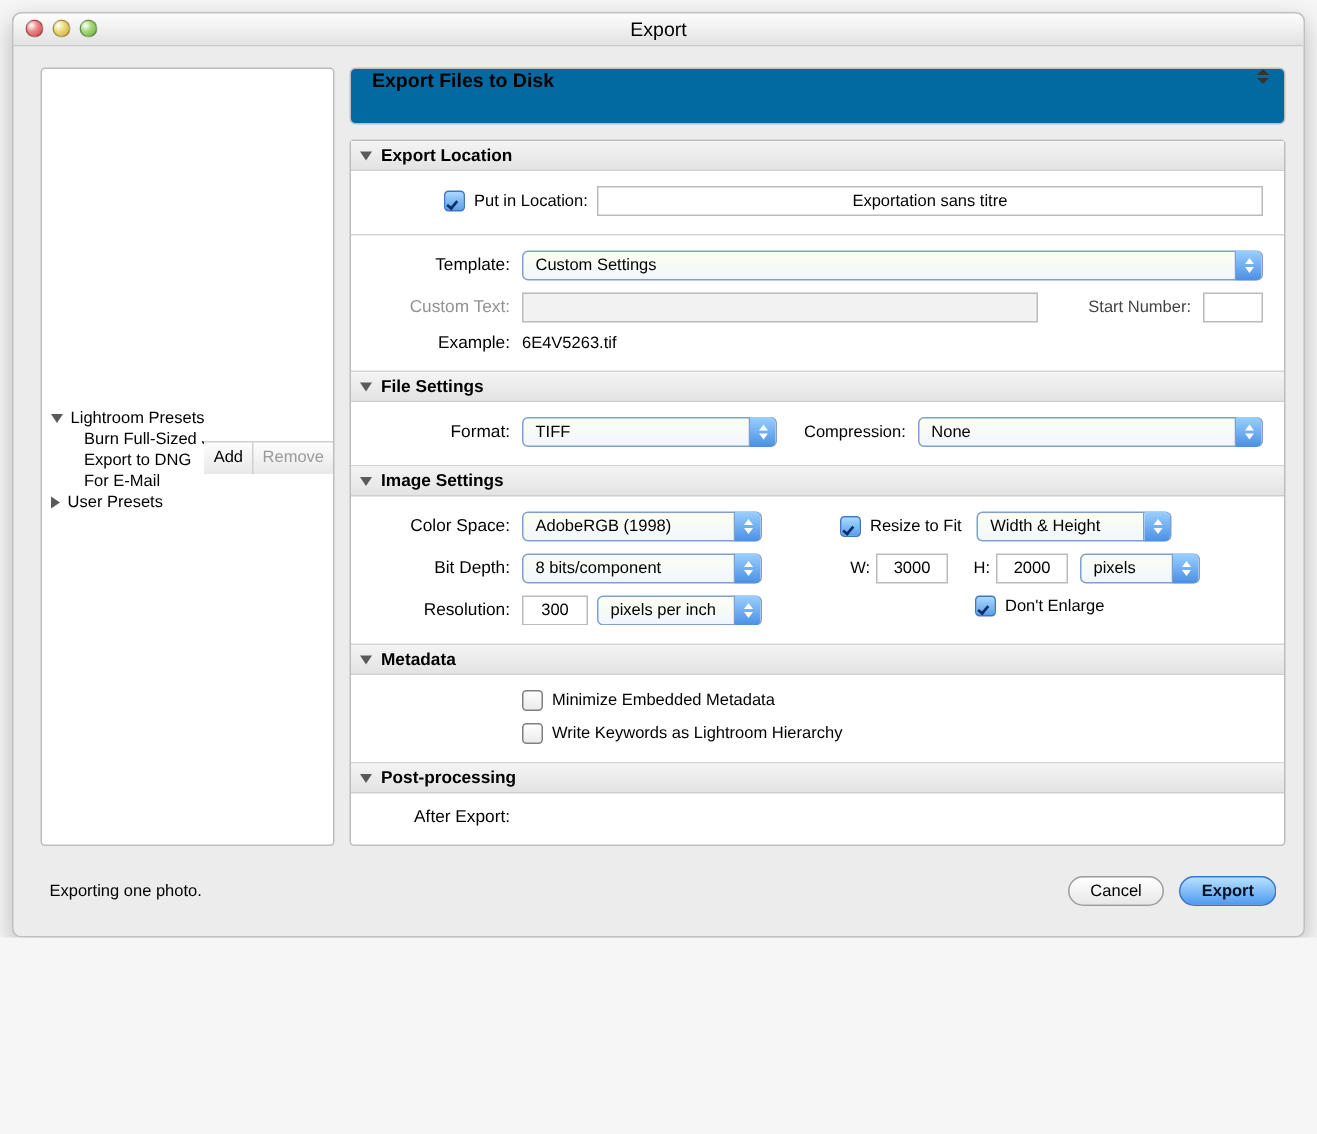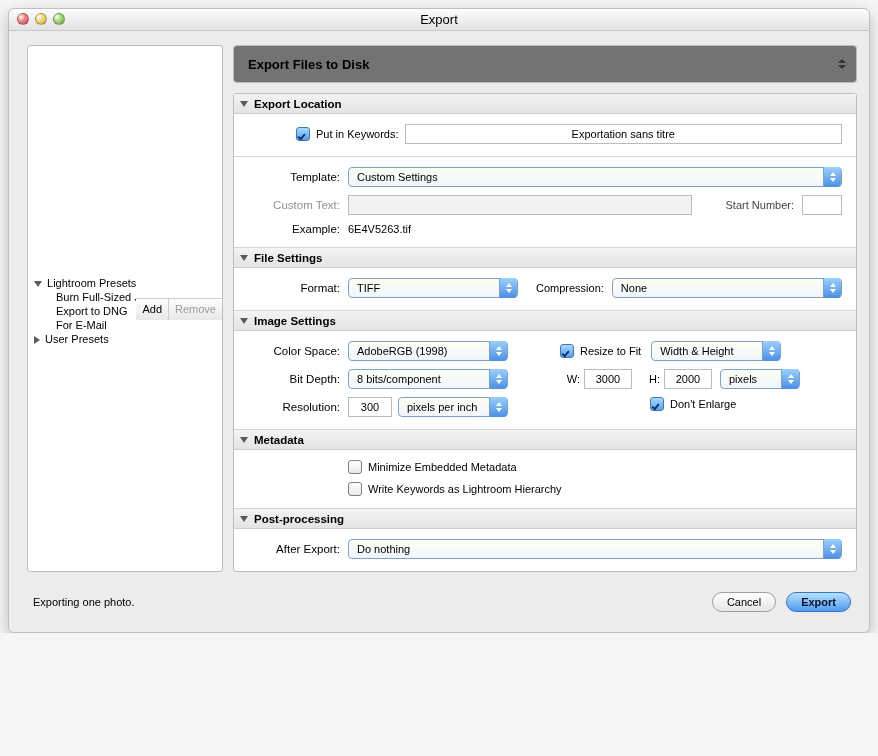--- a/index.html
+++ b/index.html
@@ -85,24 +85,23 @@
   
   .right {
     flex: 1;
     display: flex;
     flex-direction: column;
     gap: 10px;
   }
   .destination {
     border: 1px solid #bdbdbd;
     border-radius: 4px;
-    background: #737373;
+    background: #0369a1;
     height: 38px;
     display: flex;
-    align-items: center;
     padding: 0 10px 0 14px;
     font-size: 13px;
     font-weight: 600;
     position: relative;
   }
   .dest-arrows {
     display: flex; flex-direction: column; gap: 0px;
     margin-left: auto;
   }
   .dest-arrows span {
@@ -271,21 +270,21 @@
       <div class="panels">
 
         <div class="panel">
           <div class="panel-header">
             <span class="tri"></span>
             <span>Export Location</span>
           </div>
           <div class="panel-body">
             <div class="row" style="padding-left:48px;">
               <input type="checkbox" class="checkbox" checked="" style="">
-              <span style="margin-right:6px;">Put in Keywords:</span>
+              <span style="margin-right:6px;">Put in Location:</span>
               <input class="aqua-input" style="flex: 1 1 0%;" value="Exportation sans titre">
             </div>
           </div>
         </div>
 
         <div class="panel">
           <div class="panel-body">
             <div class="row">
               <span class="lbl">Template:</span>
               <span class="aqua-select" style="flex:1;">
@@ -404,24 +403,20 @@
         </div>
 
         <div class="panel">
           <div class="panel-header">
             <span class="tri"></span>
             <span>Post-processing</span>
           </div>
           <div class="panel-body">
             <div class="row">
               <span class="lbl">After Export:</span>
-              <span class="aqua-select" style="flex:1;">
-                <span>Do nothing</span>
-                  <span class="arrbox"></span>
-              </span>
             </div>
           </div>
         </div>
 
       </div>
     </div>
   </div>
 
   <div class="footer">
     <span>Exporting one photo.</span>

